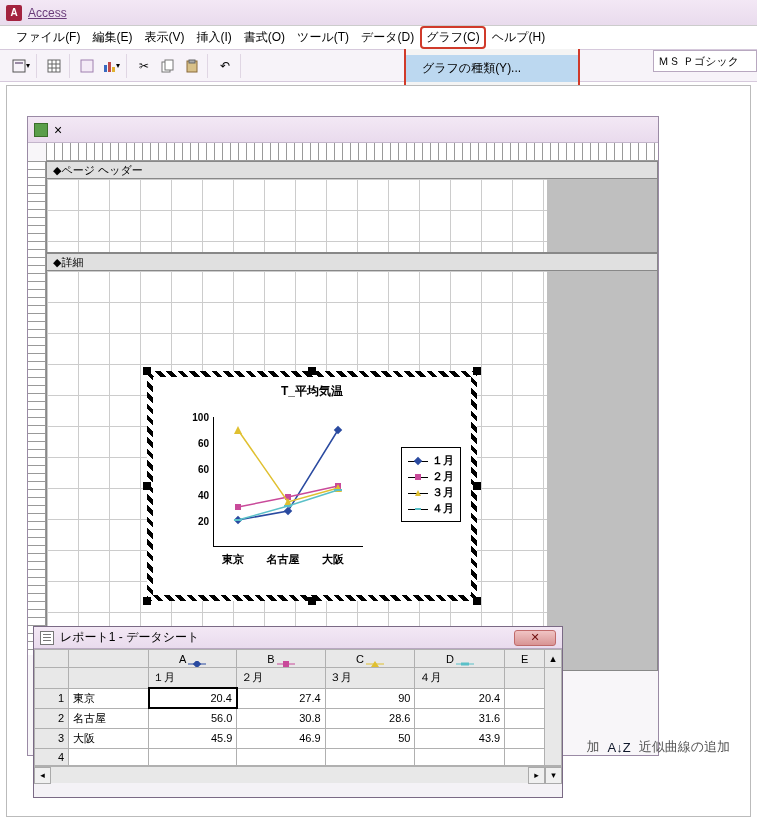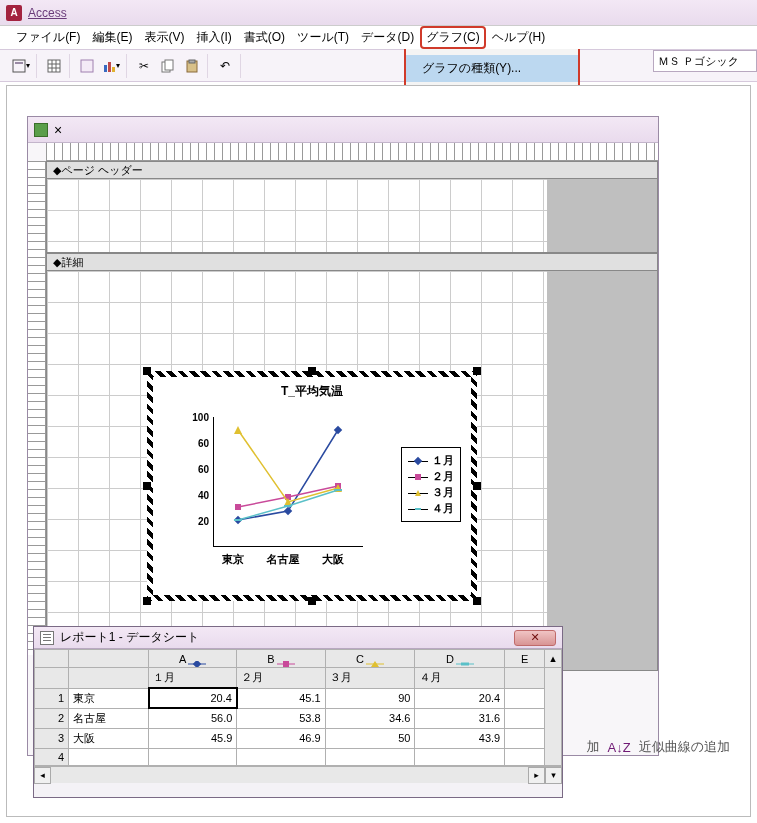--- a/index.html
+++ b/index.html
@@ -285,31 +285,31 @@
         <th style="text-align:left">２月</th>
         <th style="text-align:left">３月</th>
         <th style="text-align:left">４月</th>
         <th></th>
         <th rowspan="5" style="background:#e8e8e8"></th>
       </tr>
       <tr>
         <th style="text-align:right">1</th>
         <td>東京</td>
         <td class="num sel">20.4</td>
-        <td class="num">45.1</td>
+        <td class="num">27.4</td>
         <td class="num">90</td>
         <td class="num">20.4</td>
         <td class="num"></td>
       </tr>
       <tr>
         <th style="text-align:right">2</th>
         <td>名古屋</td>
         <td class="num">56.0</td>
-        <td class="num">53.8</td>
-        <td class="num">34.6</td>
+        <td class="num">30.8</td>
+        <td class="num">28.6</td>
         <td class="num">31.6</td>
         <td class="num"></td>
       </tr>
       <tr>
         <th style="text-align:right">3</th>
         <td>大阪</td>
         <td class="num">45.9</td>
         <td class="num">46.9</td>
         <td class="num">50</td>
         <td class="num">43.9</td>
@@ -329,17 +329,17 @@
     <div class="ds-scroll">
       <div class="arr">◂</div>
       <div class="track"></div>
       <div class="arr">▸</div>
       <div class="arr">▾</div>
     </div>
   </div>
 
   <div class="status-hint">
     <span>加</span>
-    <span style="color:#701a75">A↓Z</span>
+    <span style="color:#0f172a">A↓Z</span>
     <span>近似曲線の追加</span>
   </div>
 
 </div>
 
 </body></html>

